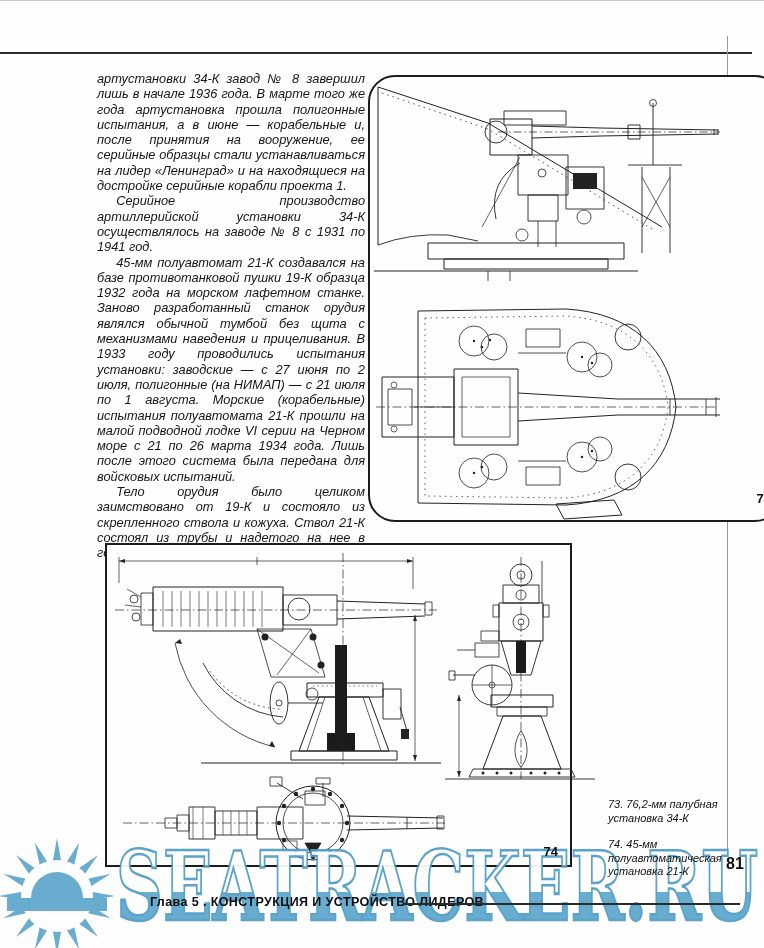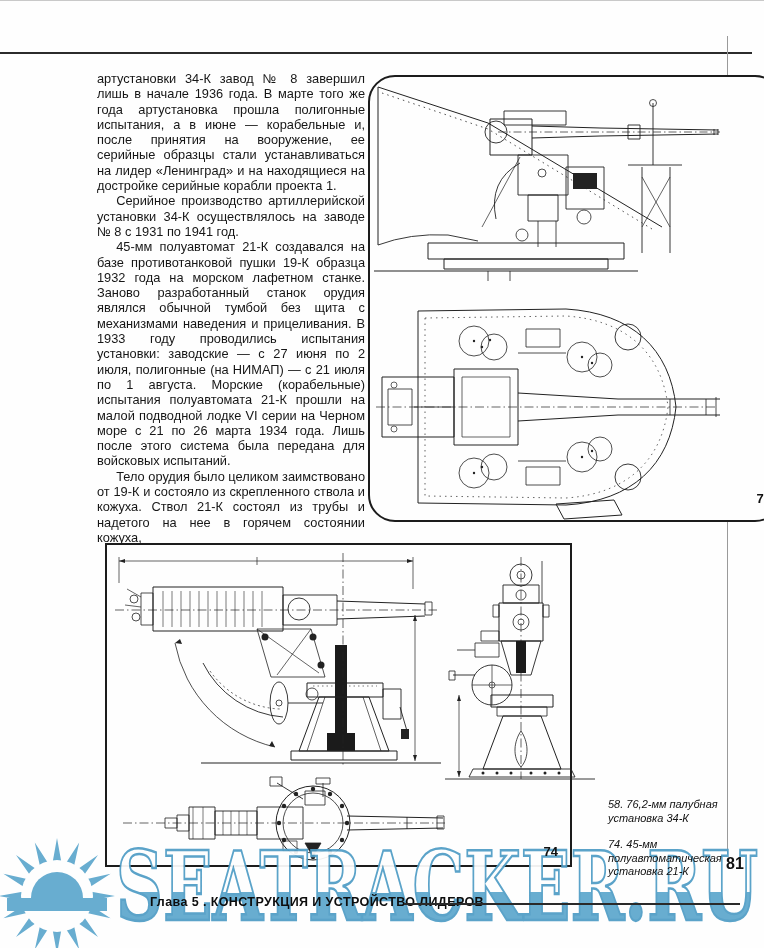--- a/index.html
+++ b/index.html
@@ -7,21 +7,21 @@
     position:relative;width:764px;height:948px;background:#fefefe;
     font-family:"Liberation Sans",sans-serif;color:#1a1a1a;overflow:hidden;
   }
   .top-edge{position:absolute;left:0;top:0;width:764px;height:1px;background:#c9c9c9;}
   .top-rule{position:absolute;left:0;top:52px;width:752px;height:2px;background:#2b2b2b;}
   .right-rule{position:absolute;left:727px;top:36px;width:1px;height:818px;background:#9a9a9a;}
 
   
   .text-col{
     position:absolute;left:97px;top:71px;width:268px;
-    font-size:12.8px;line-height:15.3px;text-align:justify;color:#161616;
+    font-size:12.8px;line-height:15.3px;text-align:justify;color:#161616;font-style:italic;
   }
   .text-col p{margin:0;}
   .text-col p.ind{text-indent:1.5em;}
 
   
   .figure{position:absolute;border:2px solid #1c1c1c;background:#fefefe;box-sizing:border-box;}
   .fig73{left:368px;top:75px;width:414px;height:447px;border-radius:27px;}
   .fig74{left:105px;top:543px;width:467px;height:324px;}
   .fig-label{
     position:absolute;font-weight:bold;font-size:13px;color:#111;
@@ -306,21 +306,21 @@
         <rect x="198" y="246" width="20" height="14" stroke-width="0.8"></rect>
 
         <path d="M198,298 L214,298 L206,312 Z" stroke-width="0.8" fill="#222"></path>
         <rect x="176" y="296" width="14" height="10" stroke-width="0.7"></rect>
       </g>
     </svg>
     <span class="fig-label fig74-label">74</span>
   </div>
 
   <div class="captions">
-    <div class="caption-block">58. 76,2-мм палубная установка 34-К</div>
+    <div class="caption-block">73. 76,2-мм палубная установка 34-К</div>
     <div class="caption-block">74. 45-мм полуавтоматическая установка 21-К</div>
   </div>
 
   <div class="page-number">81</div>
 
   <div class="footer">Глава 5 . КОНСТРУКЦИЯ И УСТРОЙСТВО ЛИДЕРОВ</div>
   <div class="footer-rule"></div>
 
   <svg class="watermark" width="764" height="110" viewBox="0 0 764 110">
     <defs>

